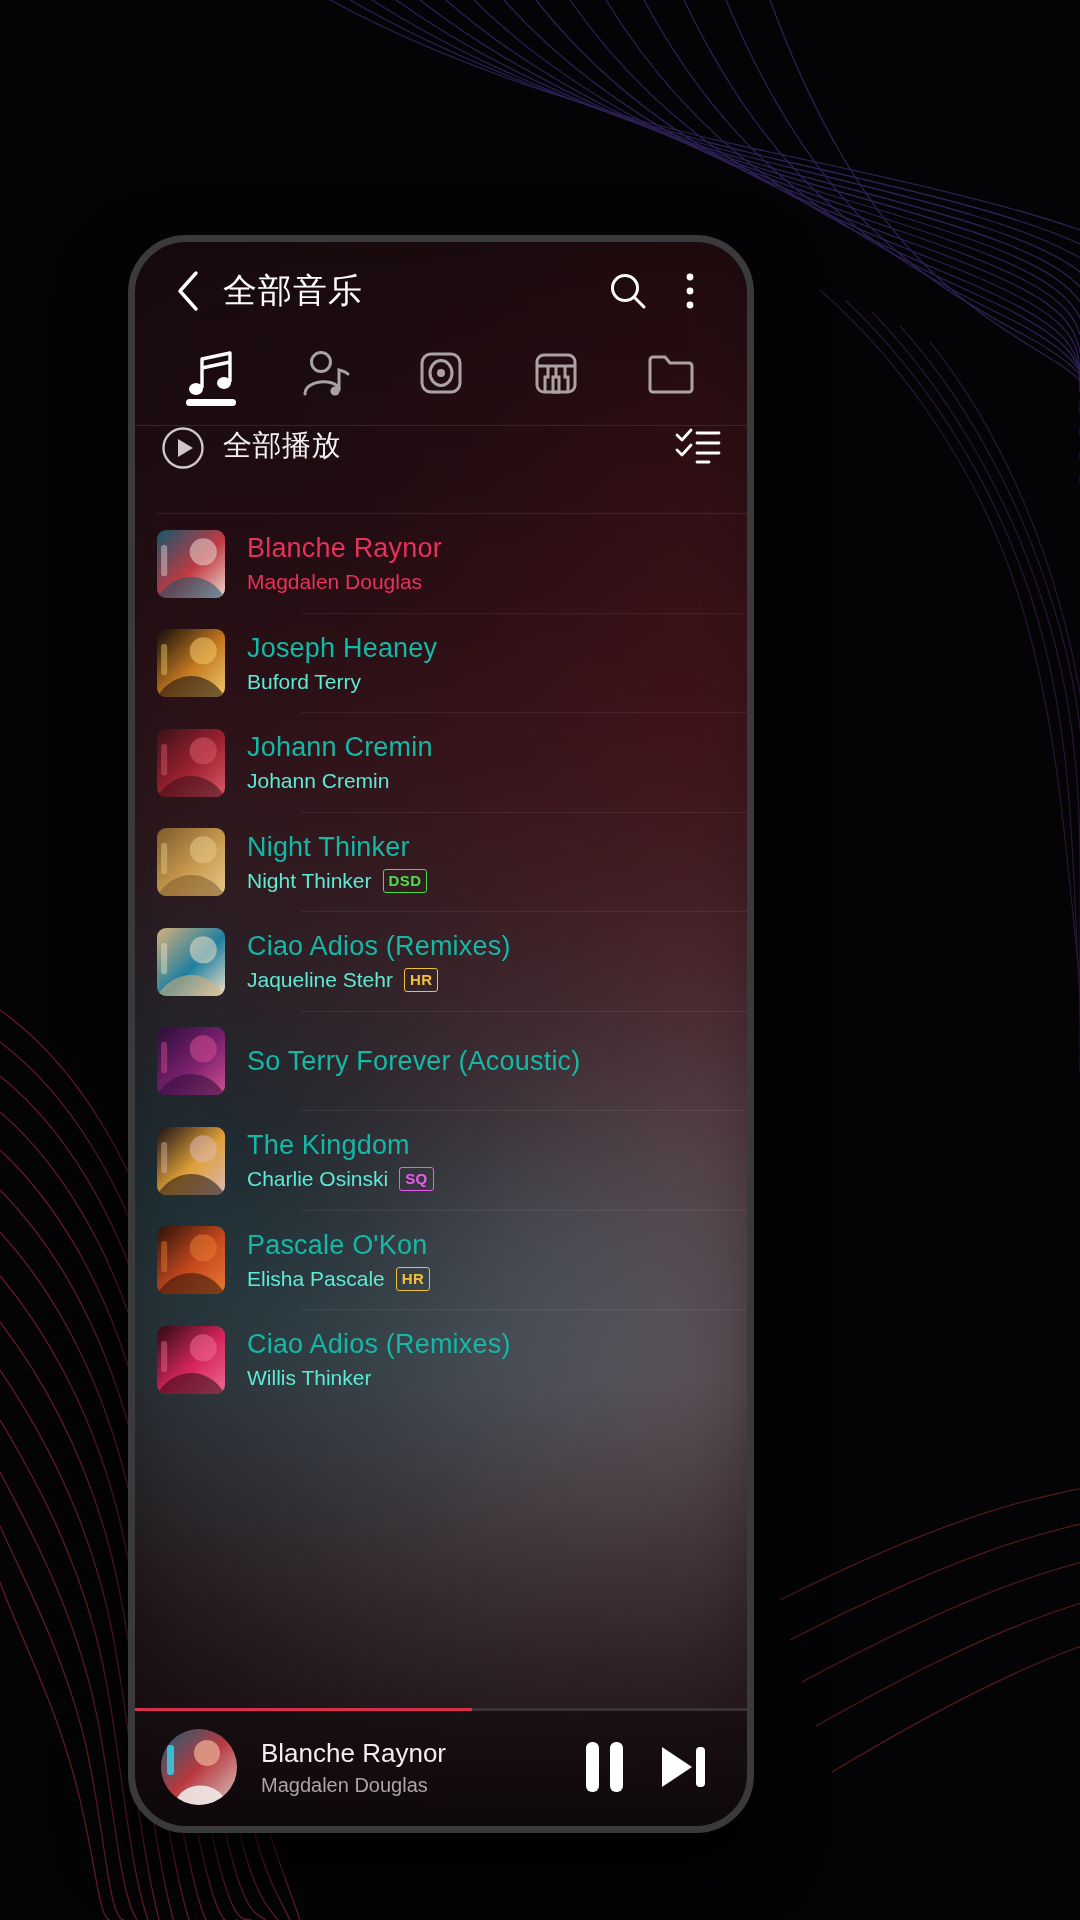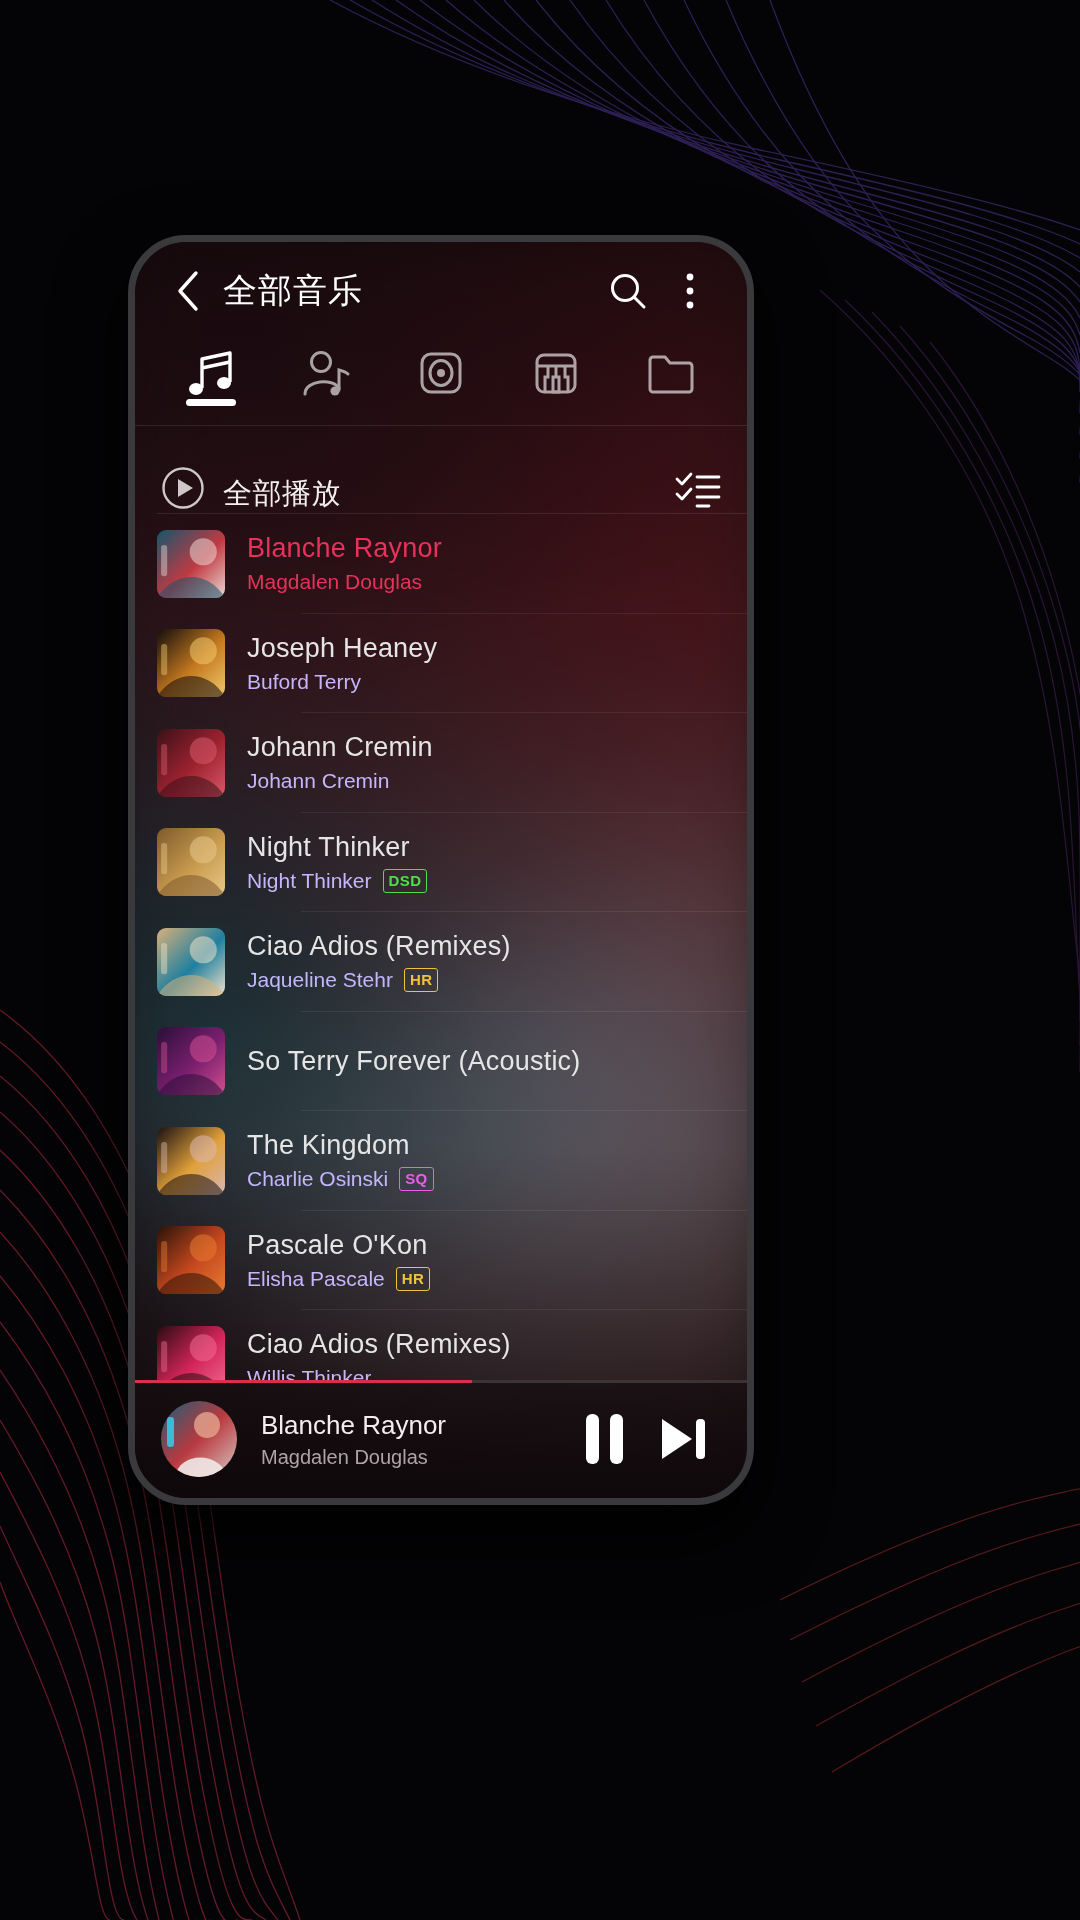--- a/index.html
+++ b/index.html
@@ -12,21 +12,21 @@
   }
 
   
   #wallpaper { position:absolute; inset:0; background:#040305; }
   #wallpaper svg { position:absolute; inset:0; width:1080px; height:1920px; }
 
   
   #phone {
     position:absolute;
     left:128px; top:235px;
-    width:626px; height:1270px;
+    width:626px; height:1598px;
     border-radius:58px;
     border:7px solid #3a3a3c;
     background:#151013;
     overflow:hidden;
     box-shadow:0 30px 70px rgba(0,0,0,.85);
   }
   #phone-inner { position:absolute; inset:0; border-radius:51px; overflow:hidden; }
 
   
   .backdrop { position:absolute; inset:-40px; filter:blur(46px); opacity:.95; }
@@ -51,35 +51,35 @@
 
   
   .tabs { height:86px; display:flex; align-items:flex-start; padding:0 18px; flex:0 0 auto; position:relative; }
   .tab { flex:1; height:72px; display:flex; align-items:center; justify-content:center; flex-direction:column; cursor:pointer; position:relative; }
   .tab .ico { opacity:.62; }
   .tab.active .ico { opacity:1; }
   .tab-underline { position:absolute; bottom:6px; left:50%; transform:translateX(-50%); width:50px; height:7px; border-radius:4px; background:#fff; }
   .tabs-divider { position:absolute; left:0; right:0; bottom:0; height:1px; background:rgba(255,255,255,.10); }
 
   
-  .playall { height:88px; display:flex; align-items:flex-end; padding:0 26px; flex:0 0 auto; position:relative; cursor:pointer; }
+  .playall { height:88px; display:flex; align-items:flex-start; padding:0 26px; flex:0 0 auto; position:relative; cursor:pointer; }
   .playall-label { color:#f3eef0; font-size:29px; margin-left:18px; letter-spacing:.5px; }
   .playall-spacer { flex:1; }
   .playall-divider { position:absolute; left:22px; right:0; bottom:0; height:1px; background:rgba(255,255,255,.09); }
 
   
   .songlist { flex:1; overflow:hidden; }
   .song { height:99.5px; display:flex; align-items:center; padding:0 18px 0 22px; position:relative; cursor:pointer; }
   .song-div { position:absolute; left:166px; right:0; bottom:0; height:1px; background:rgba(255,255,255,.07); }
   .art { width:68px; height:68px; border-radius:9px; flex:0 0 auto; overflow:hidden; position:relative; }
   .art svg { display:block; width:68px; height:68px; }
   .song-txt { flex:1; min-width:0; margin-left:22px; }
-  .song-title { font-size:27px; color:#e5e5e5; white-space:nowrap; overflow:hidden; text-overflow:ellipsis; letter-spacing:.2px; }
+  .song-title { font-size:27px; color:#14b8a6; white-space:nowrap; overflow:hidden; text-overflow:ellipsis; letter-spacing:.2px; }
   .song-sub { margin-top:6px; display:flex; align-items:center; gap:11px; }
-  .song-artist { font-size:21px; color:#c4b5fd; white-space:nowrap; overflow:hidden; text-overflow:ellipsis; }
+  .song-artist { font-size:21px; color:#5eead4; white-space:nowrap; overflow:hidden; text-overflow:ellipsis; }
   .song.playing .song-title, .song.playing .song-artist { color:#e8315b; }
   .badge { font-size:15px; line-height:1; padding:3px 5px 4px; border:1.6px solid; border-radius:3px; font-weight:bold; letter-spacing:.4px; flex:0 0 auto; }
   .more-btn { width:56px; height:70px; display:flex; align-items:center; justify-content:center; flex:0 0 auto; cursor:pointer; }
   .dot { width:5px; height:5px; border-radius:50%; background:#cfc8cb; margin:3px 0; }
 
   
   .miniplayer { height:118px; flex:0 0 auto; position:relative; display:flex; align-items:center; padding:0 26px; background:linear-gradient(180deg,rgba(22,13,16,.72),rgba(14,8,10,.92)); }
   .progress-track { position:absolute; top:0; left:0; right:0; height:2.5px; background:rgba(255,255,255,.14); }
   .progress-fill { height:100%; background:#d8304c; }
   .mini-art { width:76px; height:76px; border-radius:50%; overflow:hidden; flex:0 0 auto; }

